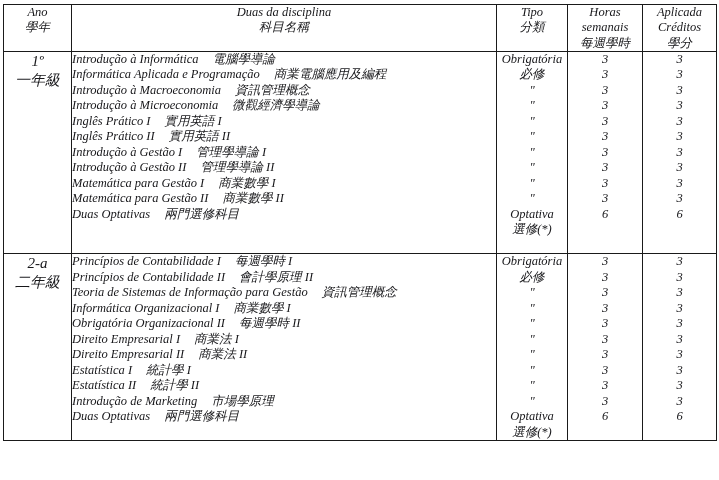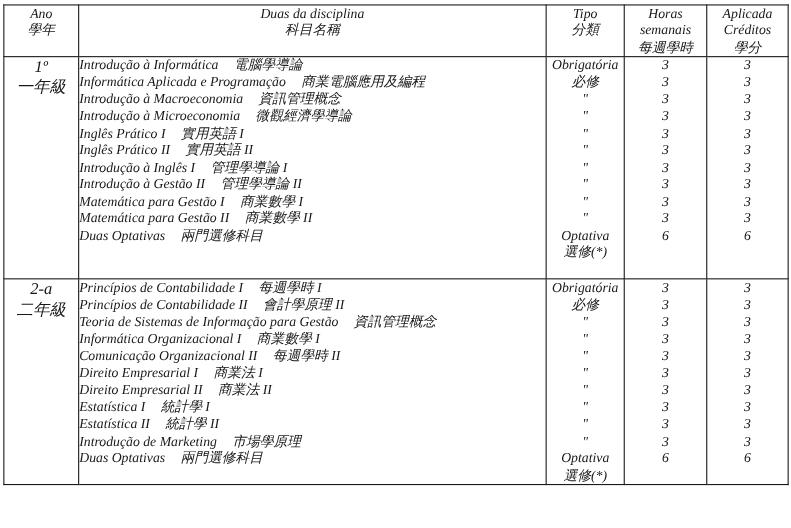--- a/index.html
+++ b/index.html
@@ -132,21 +132,21 @@
           <span class="y1">1º</span>
           <span class="y2">一年級</span>
         </td>
         <td class="courses-cell">
           <div class="course-row"><span class="course-pt">Introdução à Informática</span><span class="course-zh">電腦學導論</span></div>
           <div class="course-row"><span class="course-pt">Informática Aplicada e Programação</span><span class="course-zh">商業電腦應用及編程</span></div>
           <div class="course-row"><span class="course-pt">Introdução à Macroeconomia</span><span class="course-zh">資訊管理概念</span></div>
           <div class="course-row"><span class="course-pt">Introdução à Microeconomia</span><span class="course-zh">微觀經濟學導論</span></div>
           <div class="course-row"><span class="course-pt">Inglês Prático I</span><span class="course-zh">實用英語 I</span></div>
           <div class="course-row"><span class="course-pt">Inglês Prático II</span><span class="course-zh">實用英語 II</span></div>
-          <div class="course-row"><span class="course-pt">Introdução à Inglês I</span><span class="course-zh">管理學導論 I</span></div>
+          <div class="course-row"><span class="course-pt">Introdução à Gestão I</span><span class="course-zh">管理學導論 I</span></div>
           <div class="course-row"><span class="course-pt">Introdução à Gestão II</span><span class="course-zh">管理學導論 II</span></div>
           <div class="course-row"><span class="course-pt">Matemática para Gestão I</span><span class="course-zh">商業數學 I</span></div>
           <div class="course-row"><span class="course-pt">Matemática para Gestão II</span><span class="course-zh">商業數學 II</span></div>
           <div class="course-row"><span class="course-pt">Duas Optativas</span><span class="course-zh">兩門選修科目</span></div>
           <div class="gap-block"></div>
         </td>
         <td class="type-cell">
           <div class="cell-line">Obrigatória</div>
           <div class="cell-line">必修</div>
           <div class="cell-line ditto">"</div>
@@ -191,21 +191,21 @@
       <tr>
         <td class="year-cell">
           <span class="y1">2-a</span>
           <span class="y2">二年級</span>
         </td>
         <td class="courses-cell">
           <div class="course-row"><span class="course-pt">Princípios de Contabilidade I</span><span class="course-zh">每週學時 I</span></div>
           <div class="course-row"><span class="course-pt">Princípios de Contabilidade II</span><span class="course-zh">會計學原理 II</span></div>
           <div class="course-row"><span class="course-pt">Teoria de Sistemas de Informação para Gestão</span><span class="course-zh">資訊管理概念</span></div>
           <div class="course-row"><span class="course-pt">Informática Organizacional I</span><span class="course-zh">商業數學 I</span></div>
-          <div class="course-row"><span class="course-pt">Comunicação Organizacional II</span><span class="course-zh">每週學時 II</span></div>
+          <div class="course-row"><span class="course-pt">Obrigatória Organizacional II</span><span class="course-zh">每週學時 II</span></div>
           <div class="course-row"><span class="course-pt">Direito Empresarial I</span><span class="course-zh">商業法 I</span></div>
           <div class="course-row"><span class="course-pt">Direito Empresarial II</span><span class="course-zh">商業法 II</span></div>
           <div class="course-row"><span class="course-pt">Estatística I</span><span class="course-zh">統計學 I</span></div>
           <div class="course-row"><span class="course-pt">Estatística II</span><span class="course-zh">統計學 II</span></div>
           <div class="course-row"><span class="course-pt">Introdução de Marketing</span><span class="course-zh">市場學原理</span></div>
           <div class="course-row"><span class="course-pt">Duas Optativas</span><span class="course-zh">兩門選修科目</span></div>
         </td>
         <td class="type-cell">
           <div class="cell-line">Obrigatória</div>
           <div class="cell-line">必修</div>

